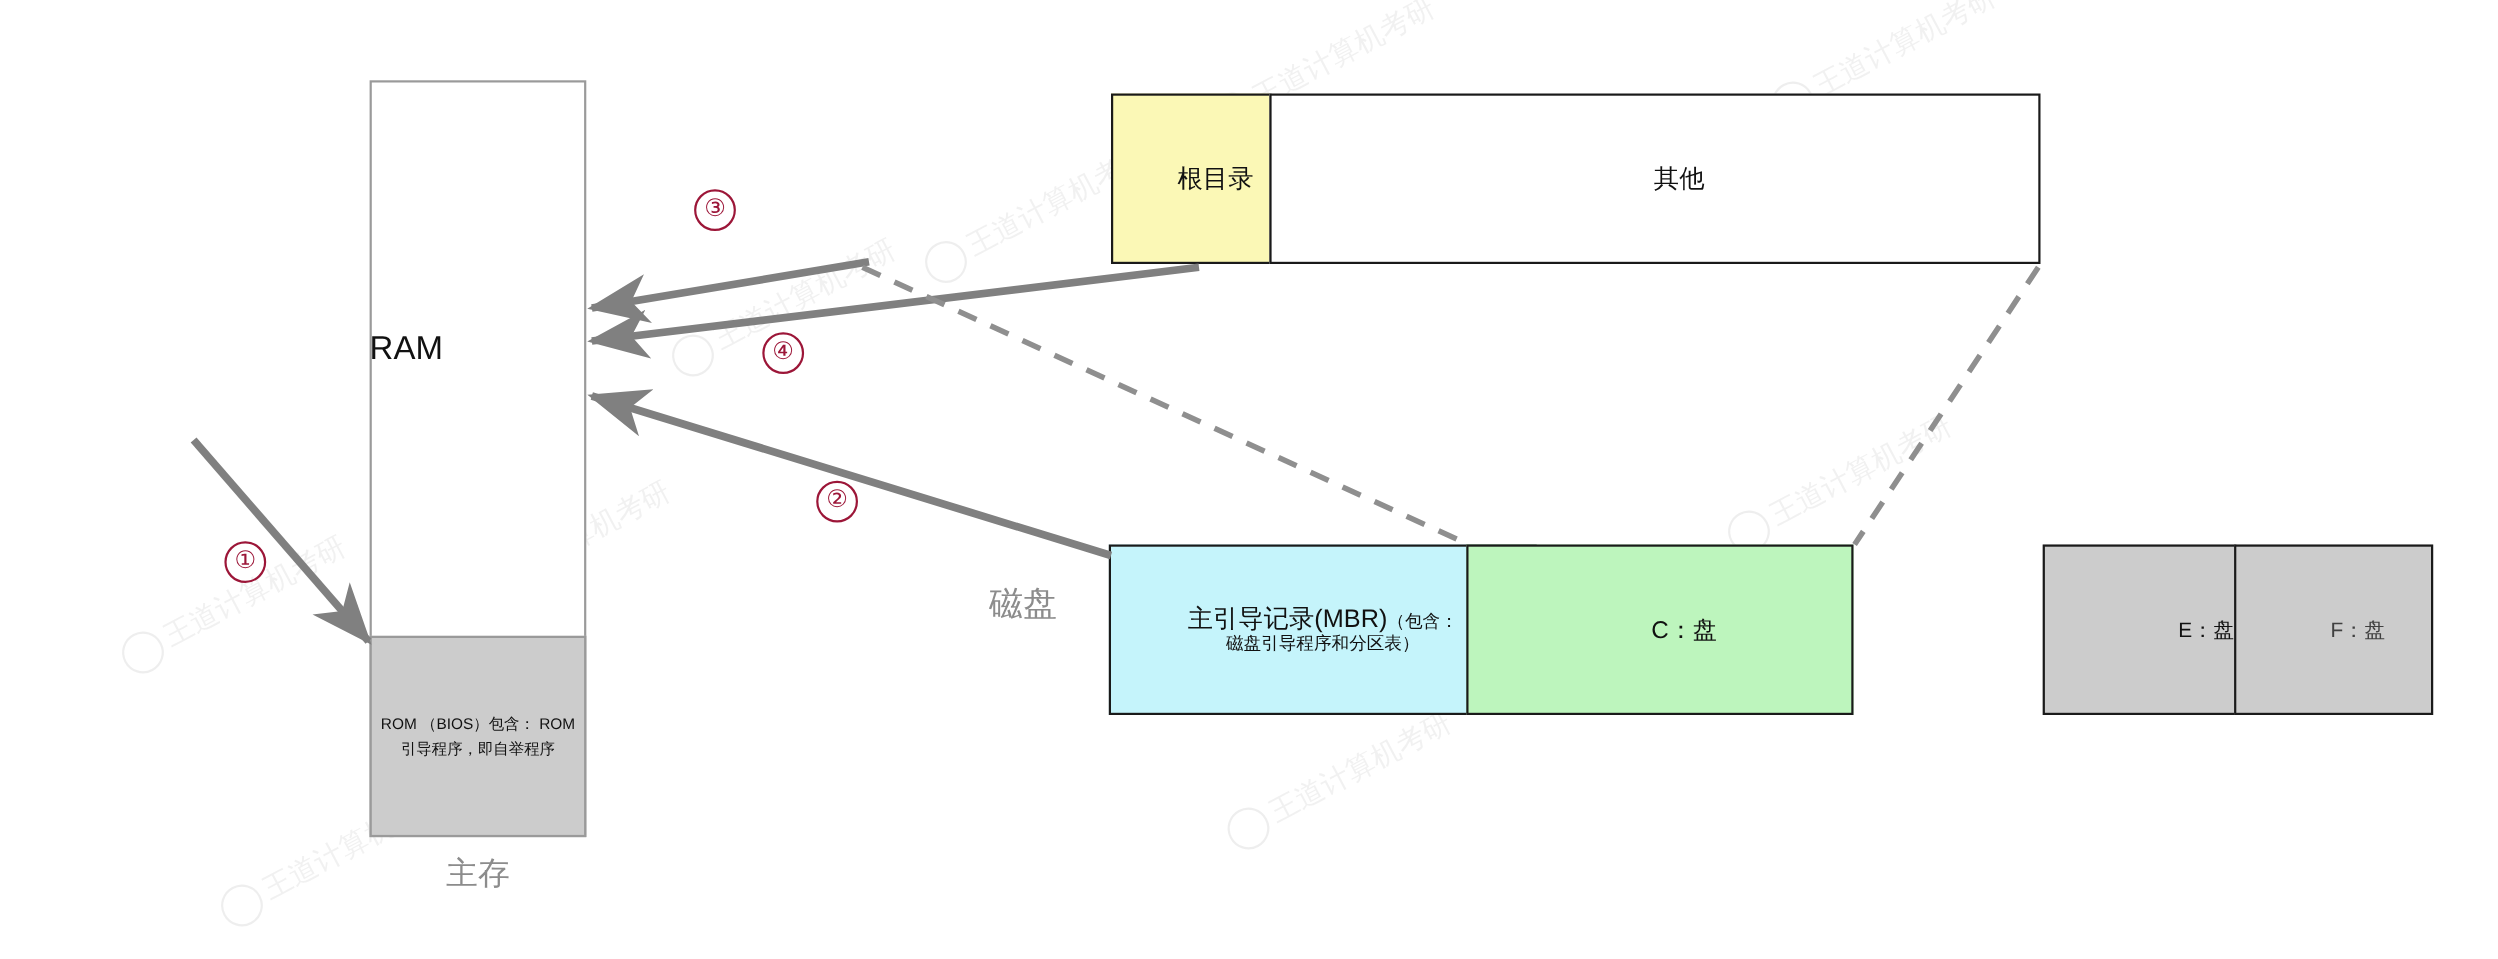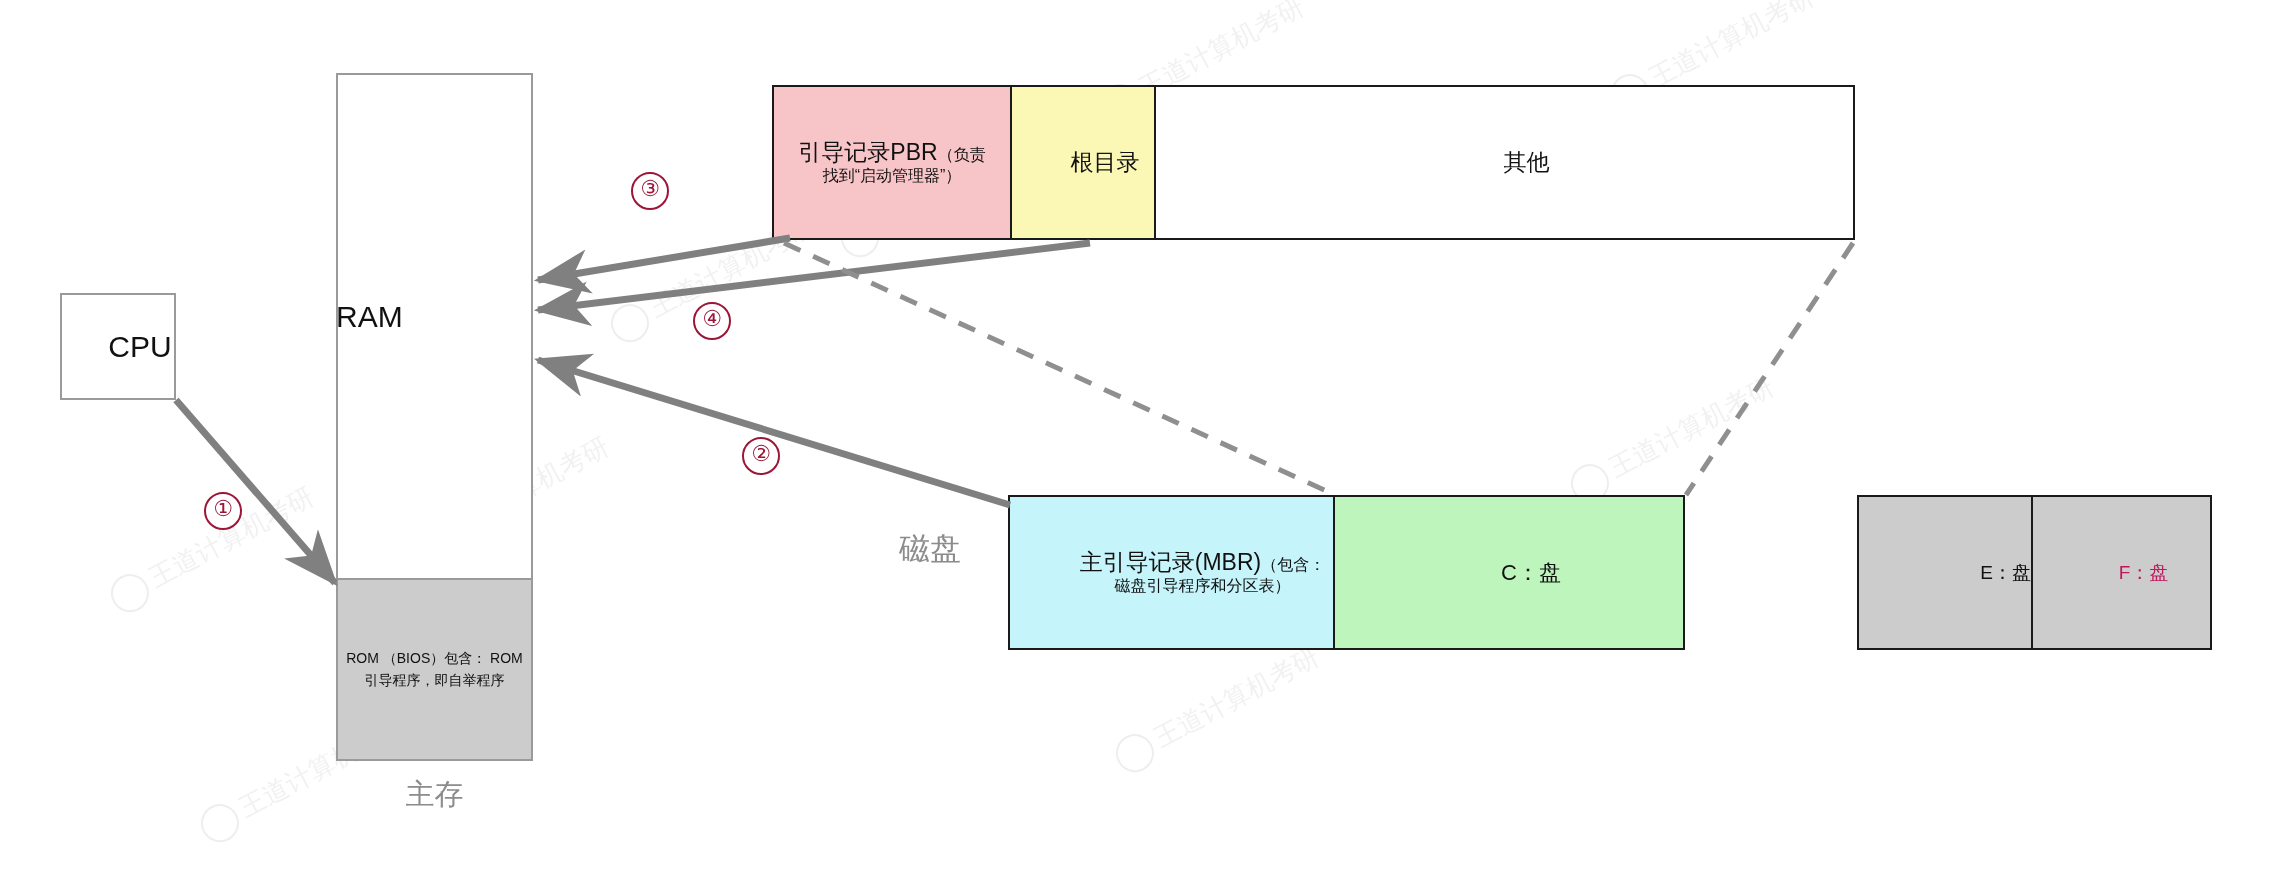--- a/index.html
+++ b/index.html
@@ -40,21 +40,21 @@
   #mbr-line1{font-size:23px;line-height:1.25;}
   #mbr-line1 .sub{font-size:16px;}
   #mbr-line2{font-size:16px;line-height:1.3;}
   #c-box{left:1333px;top:495px;width:352px;height:155px;border:2px solid #1a1a1a;
          background:#bdf5bd;font-size:22px;color:#111;}
   #d-box{left:1683px;top:495px;width:176px;height:155px;border:2px solid #1a1a1a;
          background:#cccccc;font-size:19px;color:#111;}
   #e-box{left:1857px;top:495px;width:176px;height:155px;border:2px solid #1a1a1a;
          background:#cccccc;font-size:19px;color:#111;justify-content:flex-end;}
   #f-box{left:2031px;top:495px;width:181px;height:155px;border:2px solid #1a1a1a;
-         background:#cccccc;font-size:19px;color:#be185d;}
+         background:#cccccc;font-size:19px;color:#404040;}
 
   
   #links{position:absolute;left:0;top:0;width:2271px;height:872px;pointer-events:none;}
 
   
   .step{position:absolute;width:34px;height:34px;border:2px solid #9c1638;border-radius:50%;
         color:#9c1638;font-size:22px;line-height:30px;text-align:center;background:transparent;}
 
   
   .wm{position:absolute;color:rgba(150,150,150,.13);font-size:26px;
@@ -70,37 +70,28 @@
   <div class="wm" style="left:100px;top:530px;"><span class="ring"></span><span>王道计算机考研</span></div>
   <div class="wm" style="left:395px;top:480px;"><span class="ring"></span><span>王道计算机考研</span></div>
   <div class="wm" style="left:600px;top:260px;"><span class="ring"></span><span>王道计算机考研</span></div>
   <div class="wm" style="left:830px;top:175px;"><span class="ring"></span><span>王道计算机考研</span></div>
   <div class="wm" style="left:1090px;top:40px;"><span class="ring"></span><span>王道计算机考研</span></div>
   <div class="wm" style="left:1560px;top:420px;"><span class="ring"></span><span>王道计算机考研</span></div>
   <div class="wm" style="left:1600px;top:30px;"><span class="ring"></span><span>王道计算机考研</span></div>
   <div class="wm" style="left:1105px;top:690px;"><span class="ring"></span><span>王道计算机考研</span></div>
   <div class="wm" style="left:190px;top:760px;"><span class="ring"></span><span>王道计算机考研</span></div>
 
-  <div class="box" id="cpu-box">
-    <span>CPU</span>
-  </div>
 
   <div class="box" id="ram-box"></div>
   <div id="ram-label">RAM</div>
   <div class="box" id="rom-box">
     <span>ROM （BIOS）包含： ROM引导程序，即自举程序</span>
   </div>
   <div id="main-memory-label">主存</div>
 
-  <div class="box" id="pbr-box">
-    <div id="pbr-line1">
-      <span>引导记录PBR</span><span class="sub">（负责</span>
-    </div>
-    <div id="pbr-line2">找到“启动管理器”）</div>
-  </div>
   <div class="box" id="rootdir-box">
     <span>根目录</span>
   </div>
   <div class="box" id="other-box">
     <span>其他</span>
   </div>
 
   <div id="disk-label">磁盘</div>
   <div class="box" id="mbr-box">
     <div id="mbr-line1">

